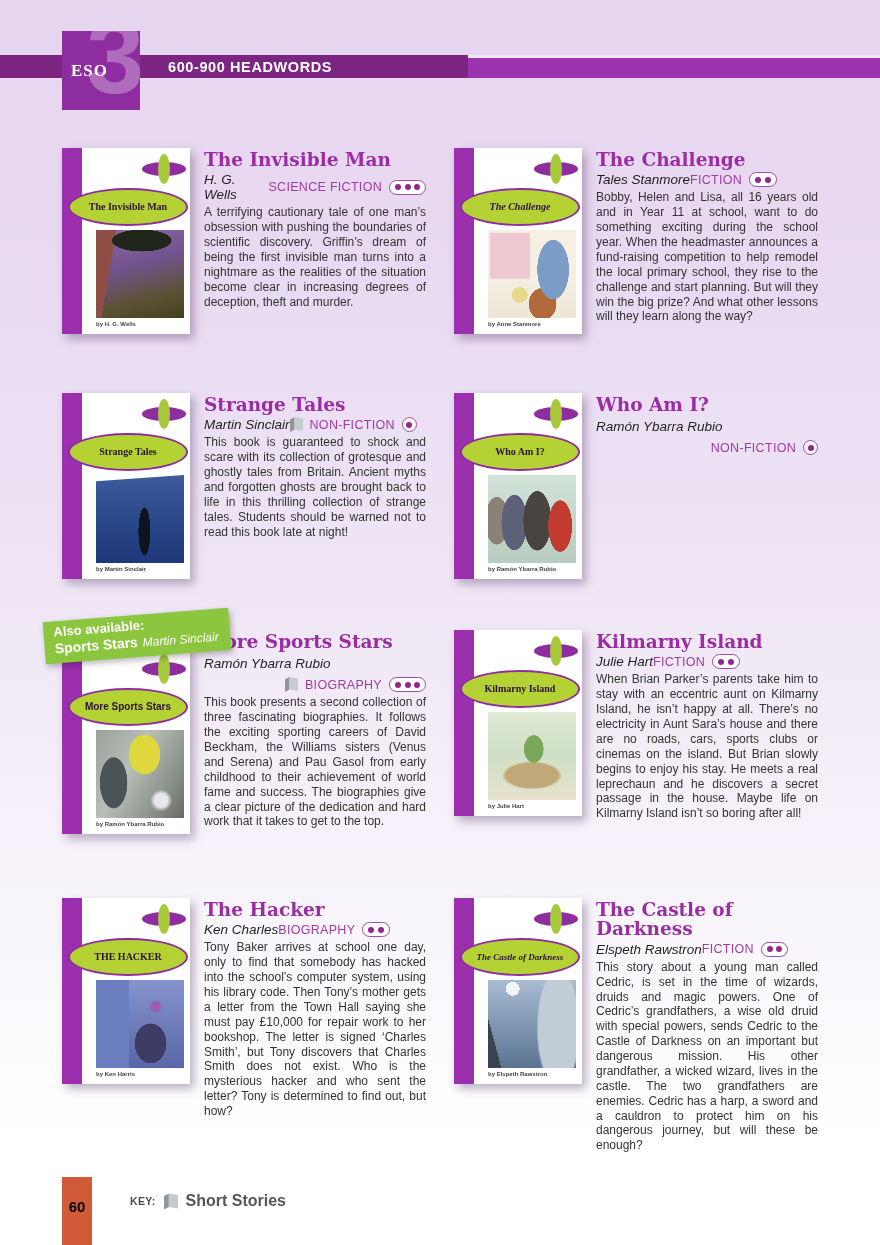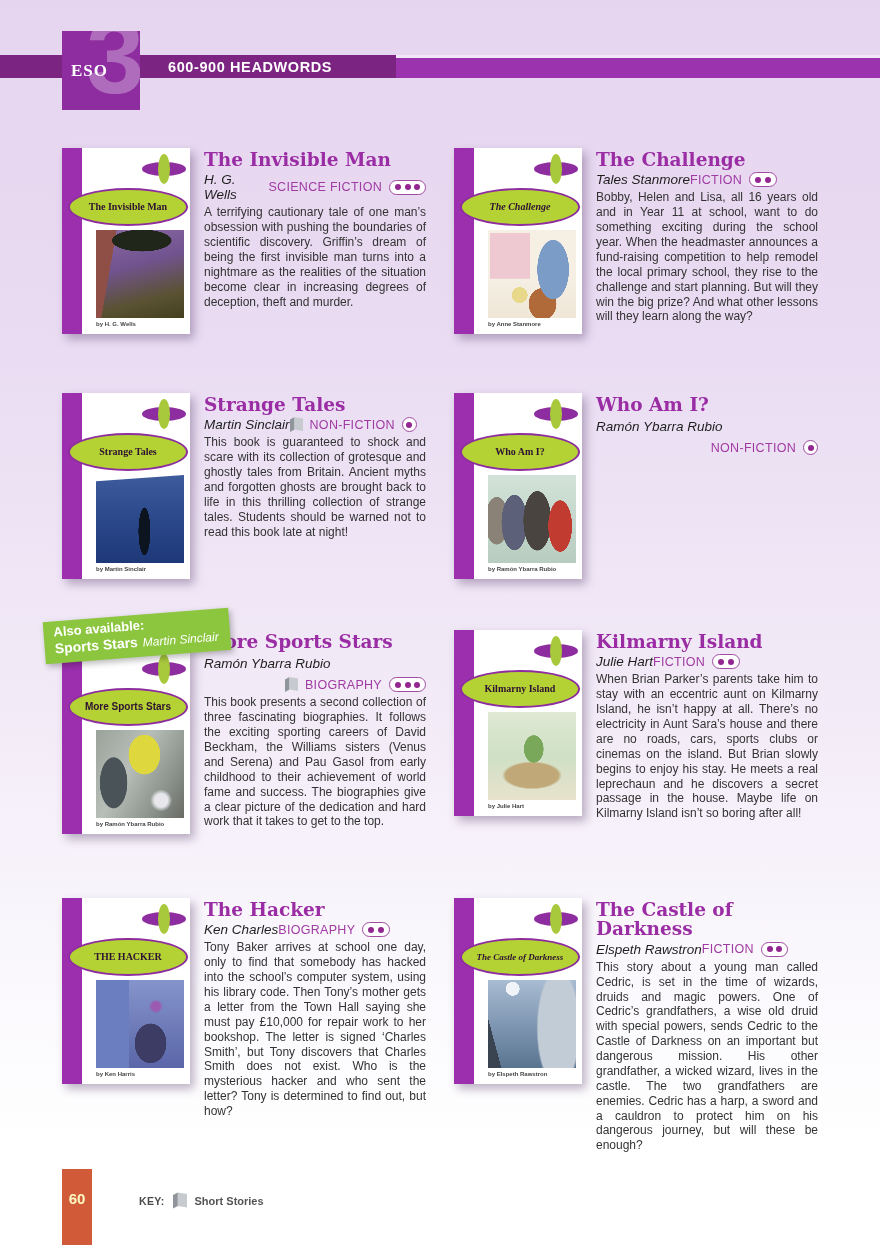--- a/index.html
+++ b/index.html
@@ -3,21 +3,21 @@
 <meta charset="utf-8">
 <style>
   html,body{margin:0;padding:0;}
   body{
     width:880px;height:1245px;position:relative;overflow:hidden;
     background:linear-gradient(180deg,#e6d5ef 0%,#e9dbf2 25%,#f2eaf7 55%,#fbf9fd 80%,#ffffff 92%);
     font-family:"Liberation Sans",sans-serif;
   }
   
   .banner{position:absolute;top:55px;left:0;width:880px;height:23px;display:flex;z-index:1;}
-  .banner-dark{width:396px;background:#7b2482;display:flex;align-items:center;}
+  .banner-dark{width:468px;background:#7b2482;display:flex;align-items:center;}
   .banner-dark span{padding-left:168px;color:#fff;font-size:14.5px;font-weight:bold;letter-spacing:.6px;white-space:nowrap;}
   .banner-bright{flex:1;background:#9a33ad;box-shadow:inset 0 3px 0 #f2e8f7;}
   .eso-box{position:absolute;top:31px;left:62px;width:78px;height:79px;background:#8e2d9f;z-index:2;overflow:hidden;}
   .eso-box .grade{position:absolute;top:-26px;right:-4px;font-size:104px;font-weight:bold;color:rgba(255,255,255,.30);line-height:1;font-family:"Liberation Sans",sans-serif;}
   .eso-box .eso{position:absolute;left:9px;top:30px;color:#fff;font-family:"Liberation Serif",serif;font-weight:bold;font-size:17px;letter-spacing:1px;}
   
   .books{position:absolute;top:148px;left:62px;width:756px;display:grid;
     grid-template-columns:1fr 1fr;column-gap:28px;grid-template-rows:245px 237px 268px auto;align-items:start;}
   .book-card{position:relative;display:flex;gap:14px;}
   
@@ -90,25 +90,25 @@
   .badge.round{width:13px;padding:0;border-radius:50%;}
   .desc{margin:0;font-size:12px;line-height:1.24;color:#333;text-align:justify;}
   .ss-icon{display:inline-block;line-height:0;}
   
   .ribbon{position:absolute;top:-15px;left:-18px;background:#8cc63e;color:#fff;
     padding:4px 12px 6px 10px;transform:rotate(-4.5deg);box-shadow:2px 3px 6px rgba(0,0,0,.28);z-index:4;}
   .ribbon .r1{font-size:13px;font-weight:bold;line-height:1.15;}
   .ribbon .r2{font-size:14px;font-weight:bold;line-height:1.15;}
   .ribbon .r2 em{font-size:12px;font-weight:normal;font-style:italic;padding-left:5px;}
   
-  .page-num{position:absolute;left:62px;bottom:0;width:30px;height:76px;background:#d15a39;
-    color:#fef9c3;font-weight:bold;font-size:15px;text-align:center;padding-top:21px;box-sizing:border-box;}
-  .key-row{position:absolute;left:127px;top:1192px;display:flex;align-items:center;gap:8px;padding-left:12px;}
+  .page-num{position:absolute;left:62px;bottom:0;width:30px;height:68px;background:#d15a39;
+    color:#000000;font-weight:bold;font-size:15px;text-align:center;padding-top:21px;box-sizing:border-box;}
+  .key-row{position:absolute;left:118px;top:1192px;display:flex;align-items:center;gap:8px;padding-left:12px;}
   .key-label{font-size:10.5px;font-weight:bold;color:#4a4a4a;letter-spacing:.3px;}
-  .key-item{font-size:11px;font-weight:bold;color:#555;}
+  .key-item{font-size:16px;font-weight:bold;color:#555;}
 </style>
 </head>
 <body>
 
 <div class="banner">
   <div class="banner-dark">
     <span>600-900 HEADWORDS</span>
   </div>
   <div class="banner-bright"></div>
 </div>

